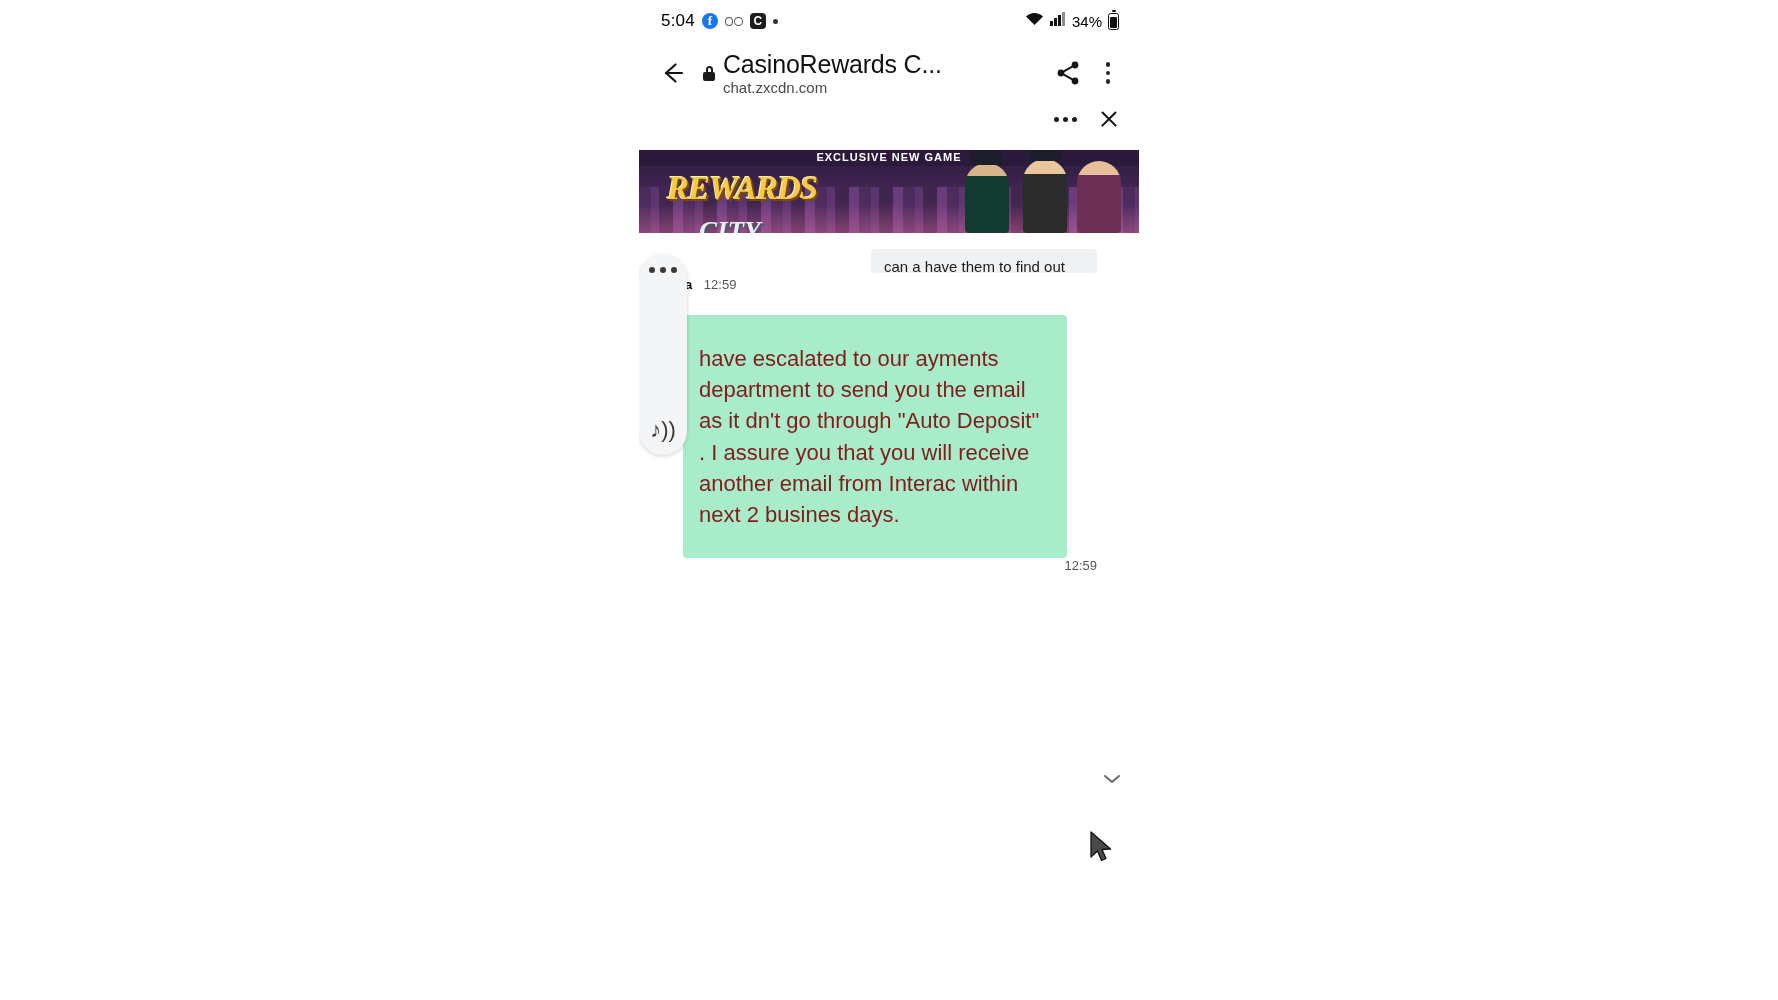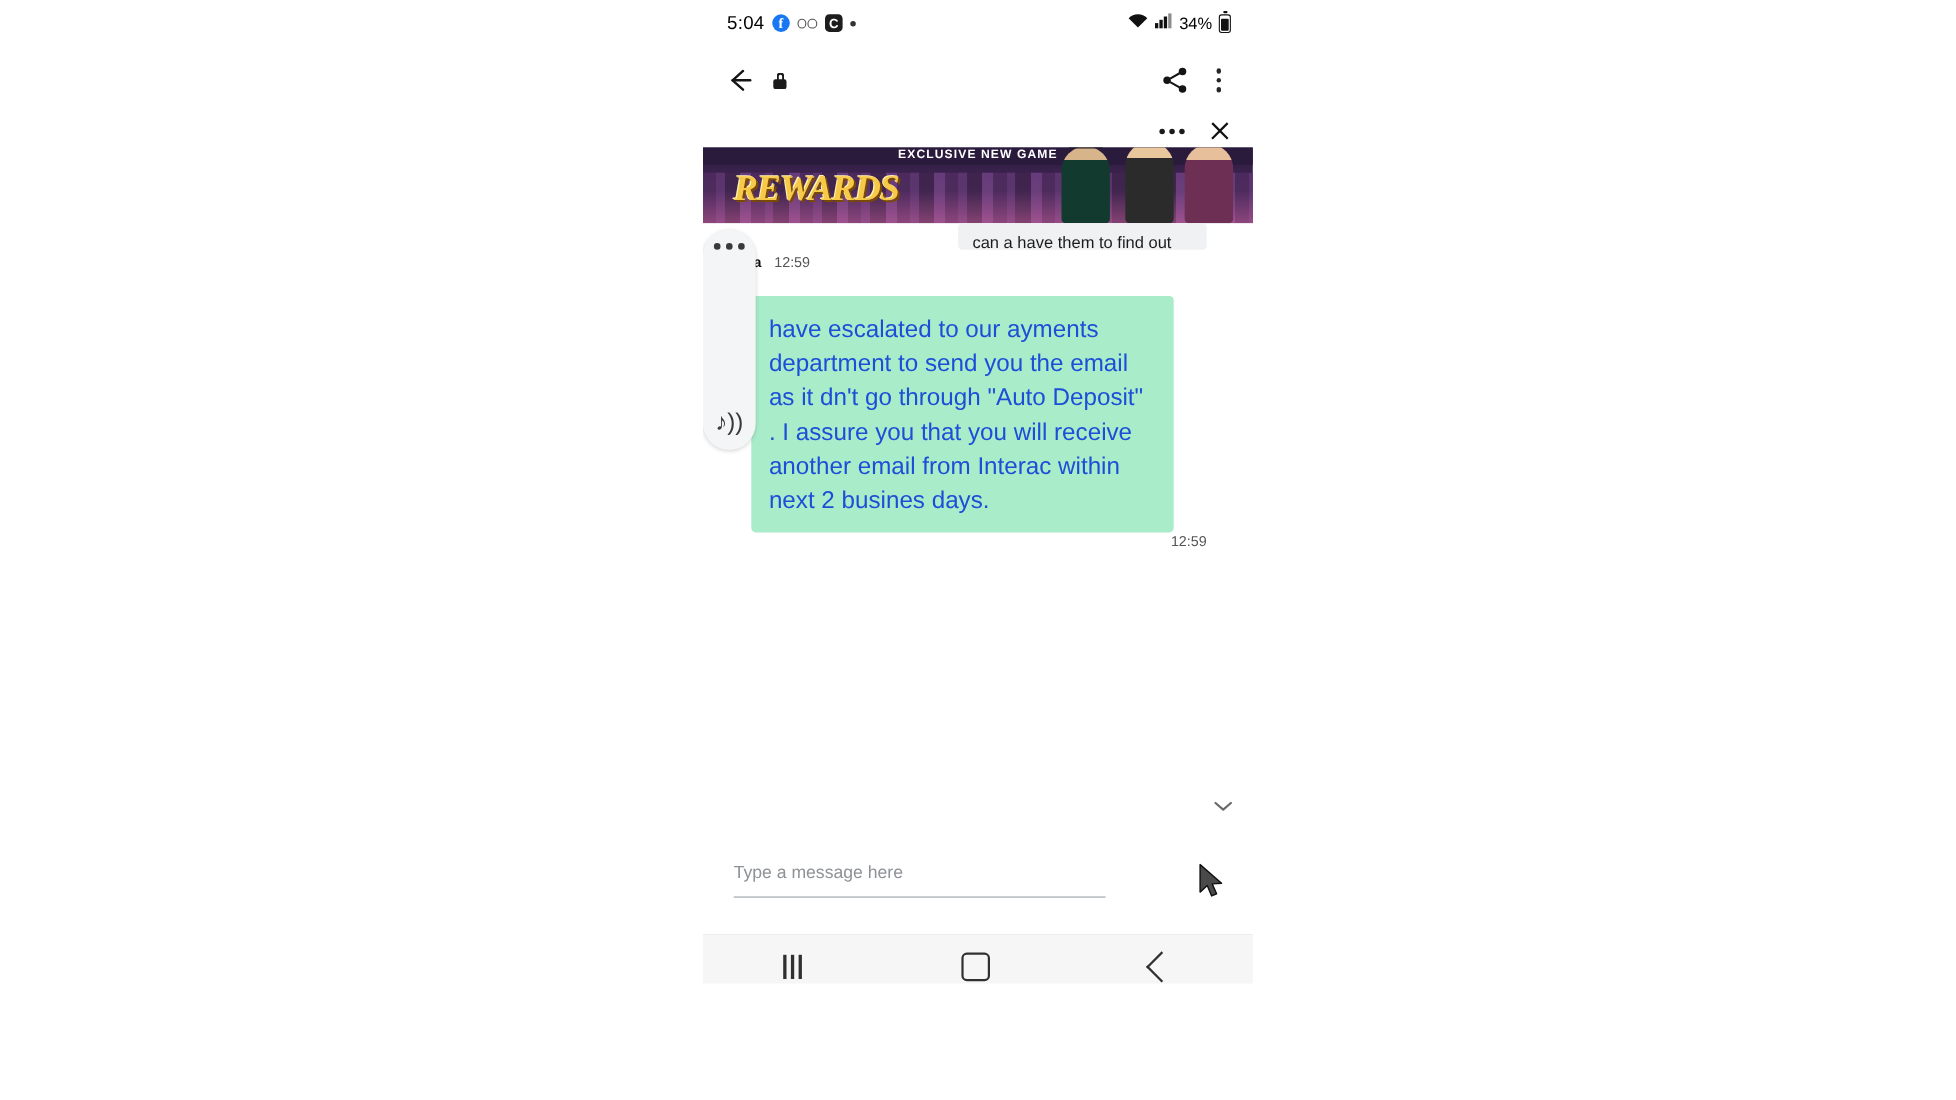--- a/index.html
+++ b/index.html
@@ -242,22 +242,22 @@
     position: absolute;
     left: 0; top: 9px;
     width: 20px; height: 2.2px;
     background: #111;
   }
   .adc-close::before { transform: rotate(45deg); }
   .adc-close::after { transform: rotate(-45deg); }
 
   .banner {
     position: relative;
-    height: 69px;
-    margin: 0 0px;
+    height: 83px;
+    margin: 16px 0px;
     background: linear-gradient(180deg,#2a1b3d 0%, #3d2350 40%, #5b2c63 70%, #7a3a6e 100%);
     overflow: hidden;
     padding-left: 16px;
   }
   .banner .skyline {
     position: absolute;
     bottom: 0; left: 0; right: 0; height: 46px;
     background:
       linear-gradient(90deg, rgba(255,255,255,0) 0 100%),
       repeating-linear-gradient(90deg,#4d2c5e 0 12px, #5d3670 12px 20px, #40254f 20px 34px, #6b3f7d 34px 44px);
@@ -342,26 +342,26 @@
   .meta {
     font-size: 13px;
     color: #3c3c3c;
     margin: 4px 0 4px 30px;
   }
   .meta .name { font-weight: bold; color:#111; }
   .meta .time { color:#555; margin-left: 8px; }
   .bubble-agent {
     background: #a9ecca;
     border-radius: 4px;
-    padding: 14px 16px;
+    padding: 28px 16px;
     max-width: 352px;
     margin-left: 28px;
     font-size: 22px;
     line-height: 1.42;
-    color: #1d4ed8;
+    color: #7f1d1d;
     margin-top: 23px;
   }
   .bubble-user {
     background: #f0f1f2;
     border-radius: 4px;
     padding: 11px 13px;
     max-width: 300px;
     margin-left: auto;
     margin-right: 26px;
     font-size: 15px;
@@ -520,20 +520,24 @@
         <svg width="30" height="30" viewBox="0 0 30 30">
           <path d="M18.5 6.5 L9 15 L18.5 23.5" fill="none" stroke="#141414" stroke-width="2.2" stroke-linecap="round" stroke-linejoin="round"></path>
           <line x1="9" y1="15" x2="25" y2="15" stroke="#141414" stroke-width="2.2" stroke-linecap="round"></line>
         </svg>
       </div>
       <div class="url-block">
         <span class="lock-icon">
           <span class="shackle"></span>
             <span class="body"></span>
         </span>
+        <span class="titles">
+          <span class="site-title">CasinoRewards C...</span>
+          <span class="site-url">chat.zxcdn.com</span>
+        </span>
       </div>
       <div class="share-icon">
         <svg width="30" height="30" viewBox="0 0 30 30">
           <circle cx="22" cy="7" r="3.4" fill="#141414"></circle>
           <circle cx="8" cy="15" r="3.4" fill="#141414"></circle>
           <circle cx="22" cy="23" r="3.4" fill="#141414"></circle>
           <line x1="10.8" y1="13.4" x2="19.3" y2="8.6" stroke="#141414" stroke-width="1.9"></line>
           <line x1="10.8" y1="16.6" x2="19.3" y2="21.4" stroke="#141414" stroke-width="1.9"></line>
         </svg>
       </div>
@@ -601,23 +605,20 @@
 
         <div class="scroll-down">
           <svg width="26" height="26" viewBox="0 0 26 26">
             <path d="M6 9 L13 15 L20 9" fill="none" stroke="#6a6a6a" stroke-width="2" stroke-linecap="round" stroke-linejoin="round"></path>
             <path d="M6 14 L13 20 L20 14" fill="none" stroke="#6a6a6a" stroke-width="2" stroke-linecap="round" stroke-linejoin="round" opacity="0"></path>
           </svg>
         </div>
       </div>
 
       <div class="composer">
-        <div class="field">
-          <span class="ph">Type a message here</span>
-        </div>
         <div class="cursor-arrow">
           <svg width="28" height="34" viewBox="0 0 28 34">
             <path d="M2 1 L2 26 L8.5 20 L12.5 29.5 L17 27.5 L13 18.5 L21.5 18 Z" fill="#4a4a4a" stroke="#111" stroke-width="1.3" stroke-linejoin="round"></path>
           </svg>
         </div>
       </div>
 
       <div class="navbar">
         <div class="nav-recent">
             <i></i>

